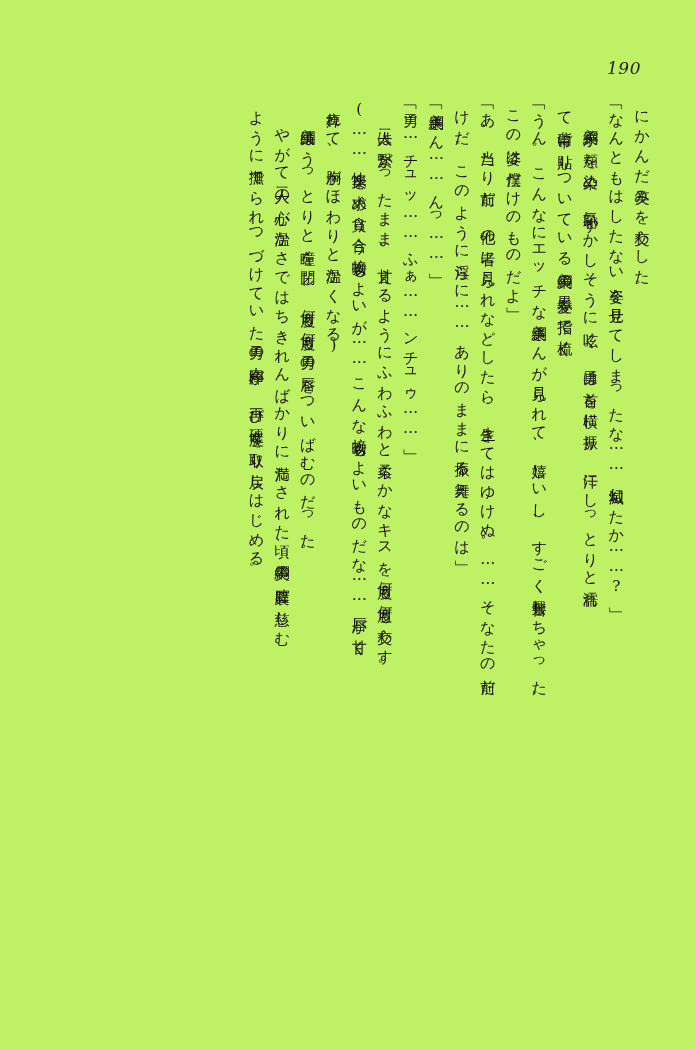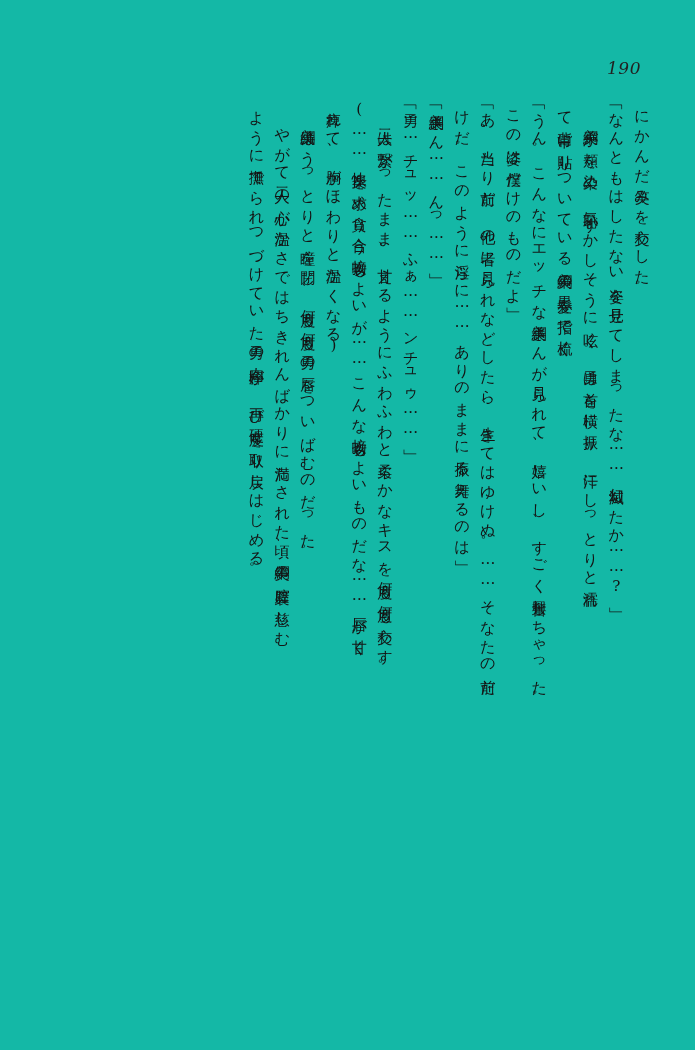--- a/index.html
+++ b/index.html
@@ -11,21 +11,21 @@
     width: 695px;
     height: 1050px;
     overflow: hidden;
     font-family: "DejaVu Serif", "Liberation Serif", serif;
     color: #1a1a1a;
   }
   .page {
     position: relative;
     width: 695px;
     height: 1050px;
-    background: #14b8a6;
+    background: #bef264;
   }
   .page-number {
     position: absolute;
     top: 58px;
     right: 54px;
     font-family: "DejaVu Serif", "Liberation Serif", serif;
     font-size: 17px;
     font-style: italic;
     color: #222222;
     letter-spacing: 0.5px;

